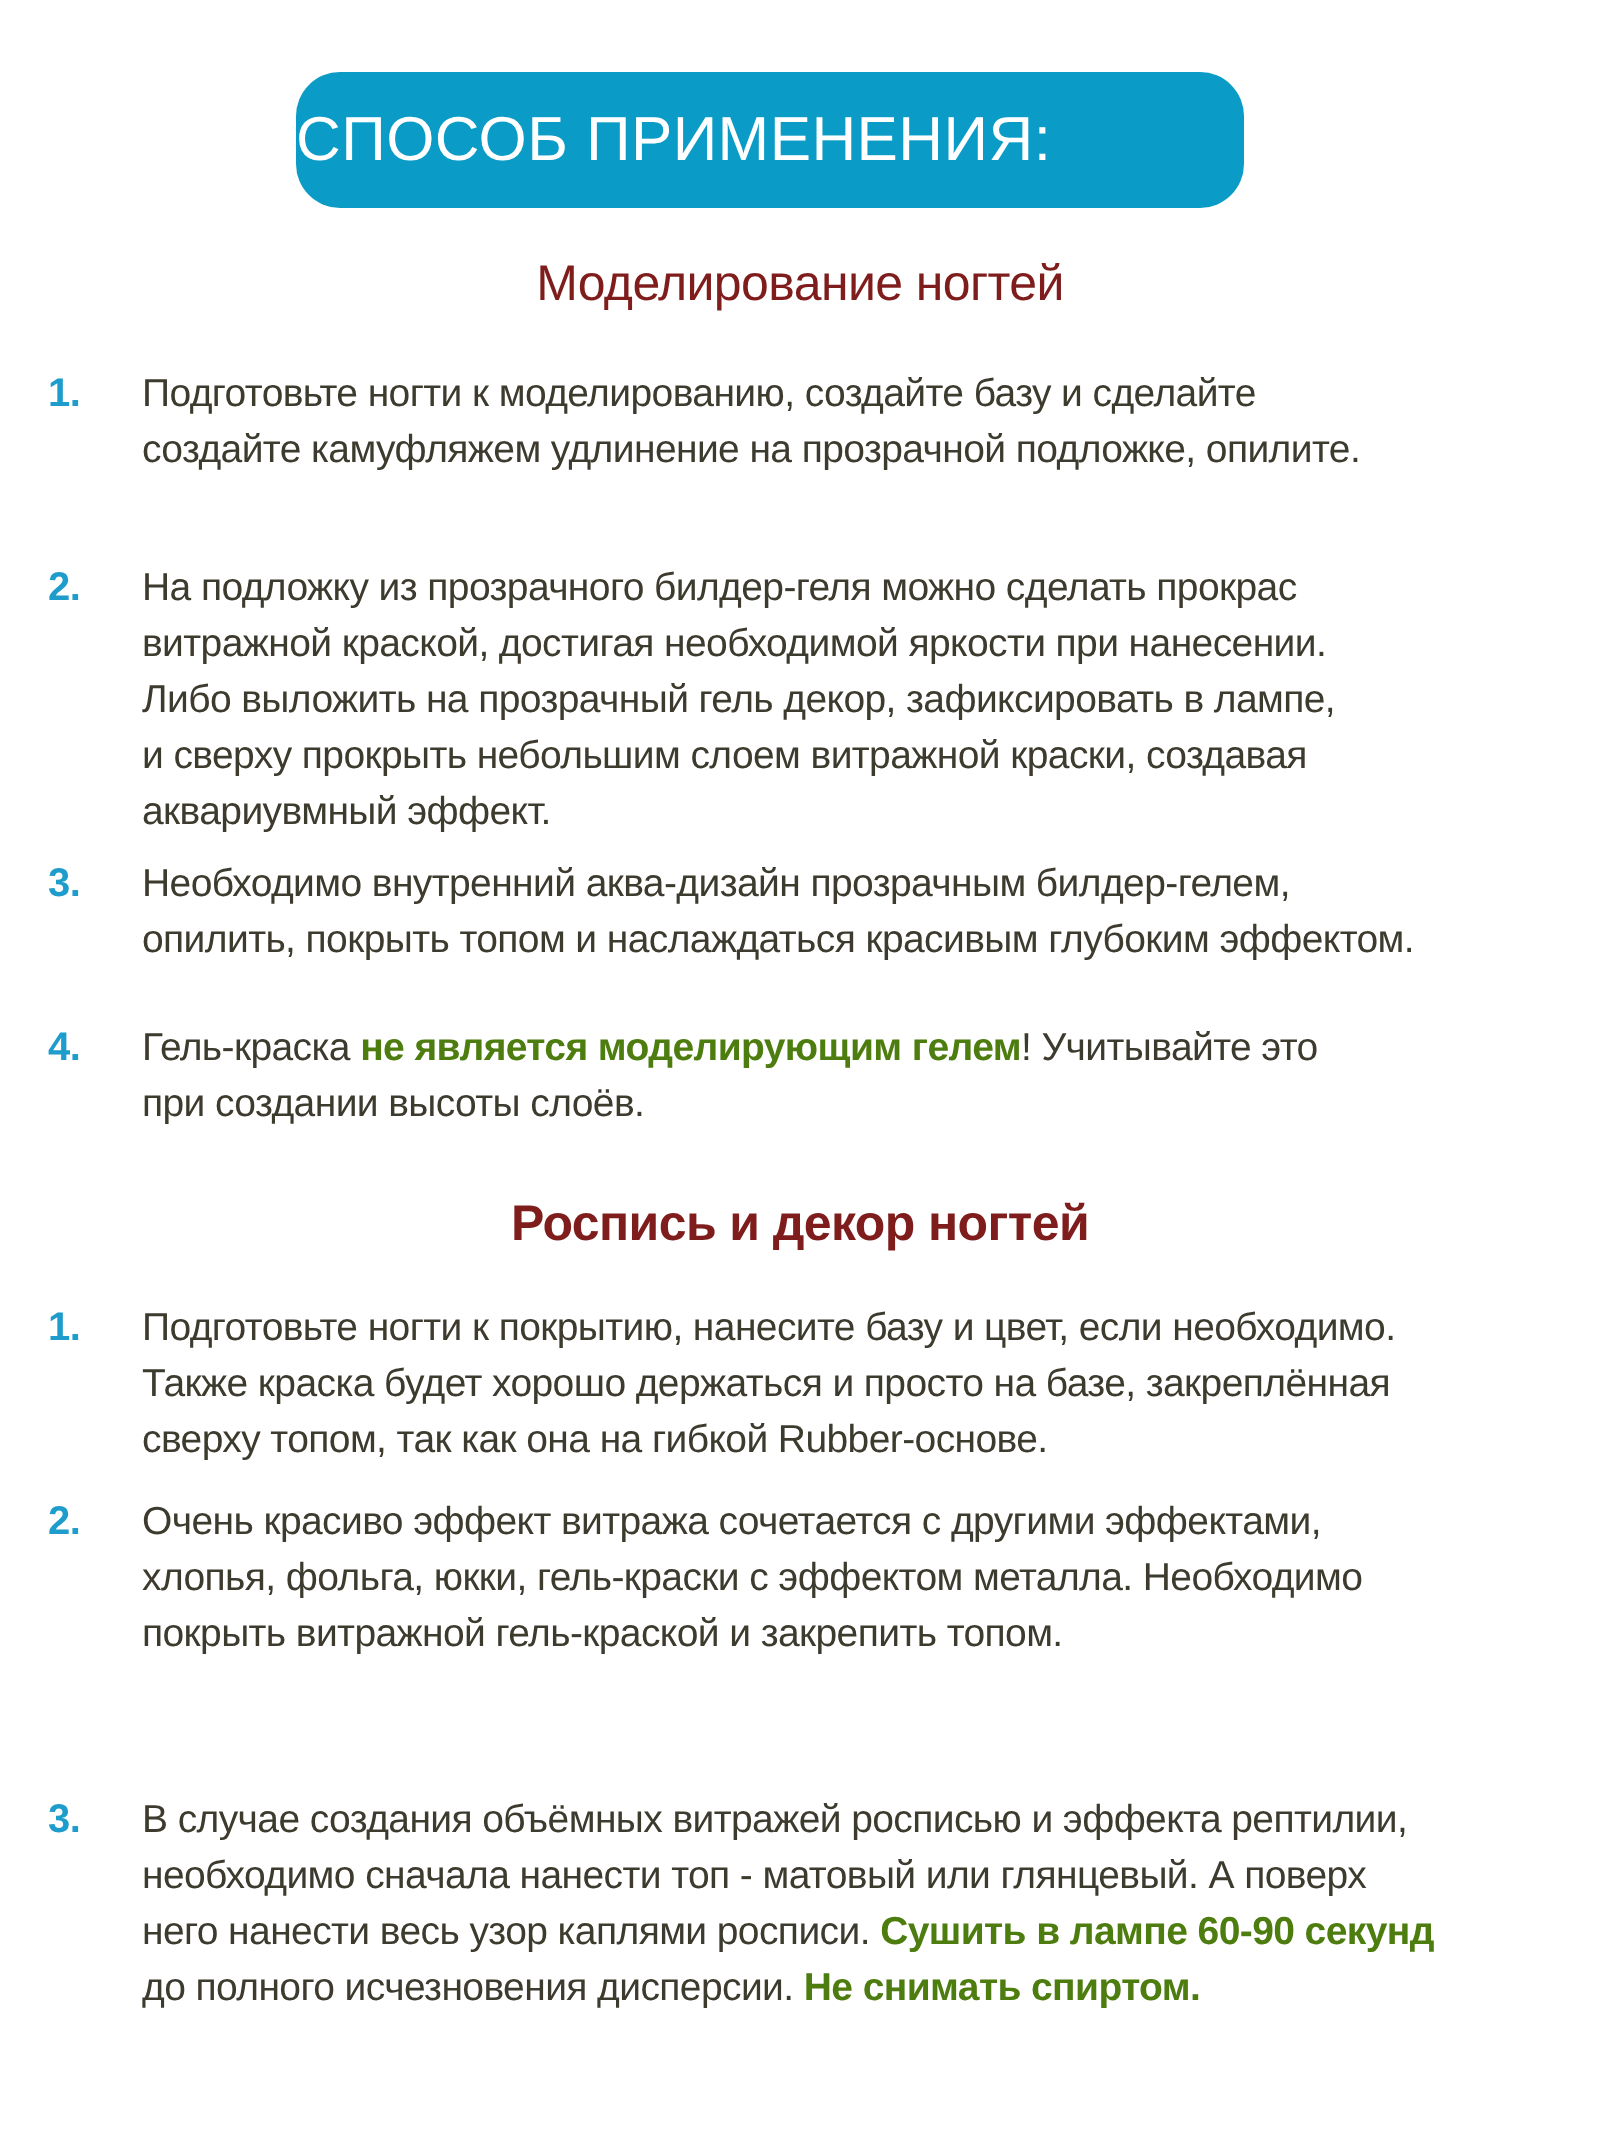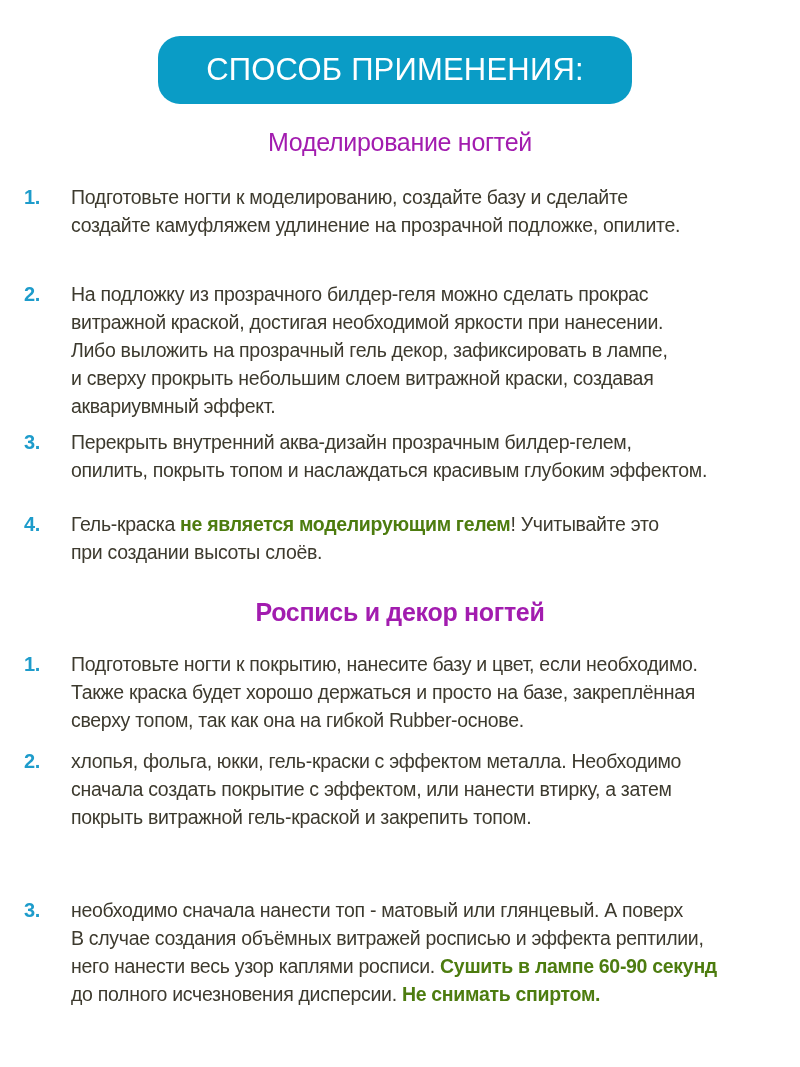--- a/index.html
+++ b/index.html
@@ -2,28 +2,28 @@
 <html><head>
 <meta charset="utf-8">
 <style>
   html, body { margin: 0; padding: 0; }
   body {
     width: 800px; height: 1067px; background: #ffffff; position: relative; overflow: hidden;
     font-family: "Liberation Sans", "DejaVu Sans", sans-serif;
     color: #3d3a2e;
   }
   .banner {
-    position: absolute; left: 158px; top: 36px; width: 474px; height: 68px;
+    position: absolute; left: 148px; top: 36px; width: 474px; height: 68px;
     background: #0a9cc6; border-radius: 22px;
-    display: flex; align-items: center; justify-content: center;
+    display: flex; align-items: center; 
     color: #ffffff; font-size: 31px; font-weight: normal; letter-spacing: 0.2px;
   }
   .section-title {
     position: absolute; left: 0; width: 800px; text-align: center;
-    color: #a21caf; font-size: 25px; letter-spacing: -0.3px;
+    color: #7f1d1d; font-size: 25px; letter-spacing: -0.3px;
   }
   .item {
     position: absolute; left: 24px; width: 770px;
     font-size: 19.5px; line-height: 28px; letter-spacing: -0.3px;
   }
   .num {
     position: absolute; left: 0; top: 0; width: 32px;
     color: #1e9ccb; font-weight: bold; font-size: 20px;
   }
   .text { margin-left: 47px; }
@@ -54,21 +54,21 @@
     <span class="line">витражной краской, достигая необходимой яркости при нанесении.</span>
     <span class="line">Либо выложить на прозрачный гель декор, зафиксировать в лампе,</span>
     <span class="line">и сверху прокрыть небольшим слоем витражной краски, создавая</span>
     <span class="line">аквариувмный эффект.</span>
   </div>
 </div>
 
 <div class="item" style="top:428px;">
   <span class="num">3.</span>
   <div class="text">
-    <span class="line">Перекрыть внутренний аква-дизайн прозрачным билдер-гелем,</span>
+    <span class="line">Необходимо внутренний аква-дизайн прозрачным билдер-гелем,</span>
     <span class="line">опилить, покрыть топом и наслаждаться красивым глубоким эффектом.</span>
   </div>
 </div>
 
 <div class="item" style="top:510px;">
   <span class="num">4.</span>
   <div class="text">
     <span class="line"><span>Гель-краска </span><b>не является моделирующим гелем</b><span>! Учитывайте это</span></span>
     <span class="line">при создании высоты слоёв.</span>
   </div>
@@ -81,27 +81,27 @@
   <div class="text">
     <span class="line">Подготовьте ногти к покрытию, нанесите базу и цвет, если необходимо.</span>
     <span class="line">Также краска будет хорошо держаться и просто на базе, закреплённая</span>
     <span class="line">сверху топом, так как она на гибкой Rubber-основе.</span>
   </div>
 </div>
 
 <div class="item" style="top:747px;">
   <span class="num">2.</span>
   <div class="text">
+    <span class="line">Очень красиво эффект витража сочетается с другими эффектами,</span>
     <span class="line">хлопья, фольга, юкки, гель-краски с эффектом металла. Необходимо</span>
-    <span class="line">сначала создать покрытие с эффектом, или нанести втирку, а затем</span>
     <span class="line">покрыть витражной гель-краской и закрепить топом.</span>
   </div>
 </div>
 
 <div class="item" style="top:896px;">
   <span class="num">3.</span>
   <div class="text">
+    <span class="line">В случае создания объёмных витражей росписью и эффекта рептилии,</span>
     <span class="line">необходимо сначала нанести топ - матовый или глянцевый. А поверх</span>
-    <span class="line">В случае создания объёмных витражей росписью и эффекта рептилии,</span>
     <span class="line"><span>него нанести весь узор каплями росписи. </span><b>Сушить в лампе 60-90 секунд</b></span>
     <span class="line"><span>до полного исчезновения дисперсии. </span><b>Не снимать спиртом.</b></span>
   </div>
 </div>
 
 </body></html>

